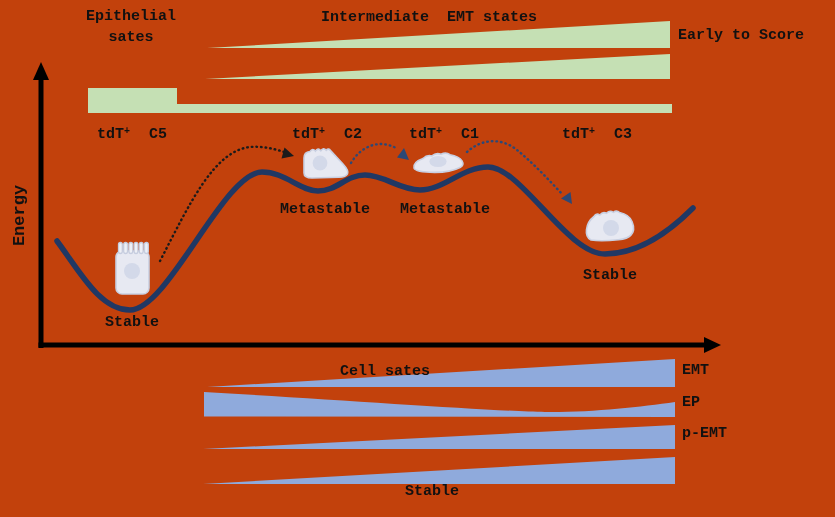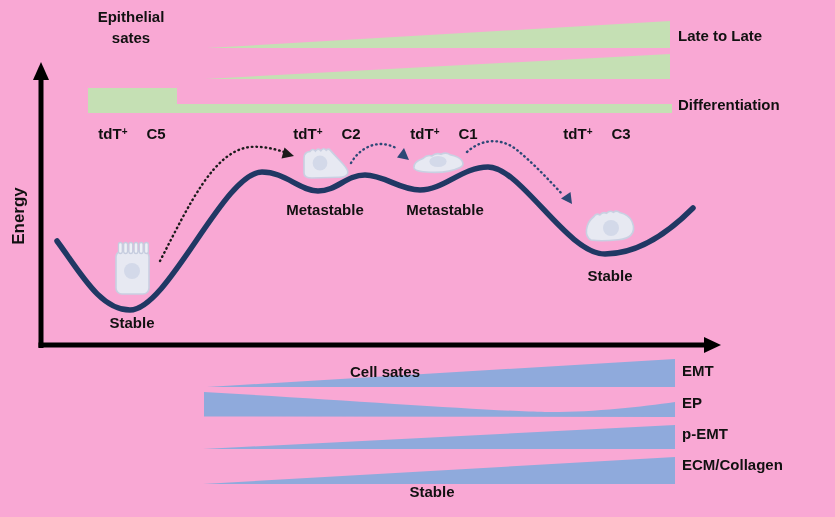--- a/index.html
+++ b/index.html
@@ -1,17 +1,17 @@
 <!DOCTYPE html>
 <html><head>
 <meta charset="utf-8">
 <style>
   html,body{margin:0;padding:0;background:#fff;}
-  #fig{position:relative;width:835px;height:517px;background:#f9a8d4;overflow:hidden;
-       font-family:Liberation Sans, sans-serif;color:#111;}
+  #fig{position:relative;width:835px;height:517px;background:#c2410c;overflow:hidden;
+       font-family:Liberation Mono, monospace;color:#111;}
   #art{position:absolute;left:0;top:0;}
   .lbl{position:absolute;font-weight:bold;font-size:15px;line-height:18px;white-space:nowrap;}
   .ctr{transform:translateX(-50%);text-align:center;}
   .pre{white-space:pre;}
   .sup{font-size:10px;vertical-align:4px;font-weight:bold;}
   .cl{margin-left:19px;}
   #energy-lbl{position:absolute;left:-31px;top:206px;width:100px;text-align:center;
       font-weight:bold;font-size:17px;transform:rotate(-90deg);}
 </style>
 </head>
@@ -80,36 +80,35 @@
 
     <polygon points="207,387 675,359 675,387" fill="#8faadc"></polygon>
     <path d="M204,392 C330,399 490,411 545,412 C592,412.5 640,407 675,402
              L675,417 L204,416.5 Z" fill="#8faadc"></path>
     <polygon points="203,449 675,425 675,449" fill="#8faadc"></polygon>
     <polygon points="203,484 675,457 675,484" fill="#8faadc"></polygon>
   </svg>
 
   <div class="lbl ctr" style="left:131px;top:8px">Epithelial</div>
   <div class="lbl ctr" style="left:131px;top:29px">sates</div>
+  <div class="lbl pre" style="left:321px;top:9px">Intermediate  EMT states</div>
 
-  <div class="lbl" style="left:678px;top:27px">Late to Late</div>
-  <div class="lbl" style="left:678px;top:96px">Differentiation</div>
+  <div class="lbl" style="left:678px;top:27px">Early to Score</div>
 
   <div class="lbl ctr" style="left:132px;top:123px"><span>tdT</span><span class="sup">+</span><span class="cl">C5</span></div>
   <div class="lbl ctr" style="left:327px;top:123px"><span>tdT</span><span class="sup">+</span><span class="cl">C2</span></div>
   <div class="lbl ctr" style="left:444px;top:123px"><span>tdT</span><span class="sup">+</span><span class="cl">C1</span></div>
   <div class="lbl ctr" style="left:597px;top:123px"><span>tdT</span><span class="sup">+</span><span class="cl">C3</span></div>
 
   <div id="energy-lbl">Energy</div>
   <div class="lbl ctr" style="left:385px;top:363px">Cell sates</div>
 
   <div class="lbl ctr" style="left:132px;top:314px">Stable</div>
   <div class="lbl ctr" style="left:325px;top:201px">Metastable</div>
   <div class="lbl ctr" style="left:445px;top:201px">Metastable</div>
   <div class="lbl ctr" style="left:610px;top:267px">Stable</div>
 
   <div class="lbl" style="left:682px;top:362px">EMT</div>
   <div class="lbl" style="left:682px;top:394px">EP</div>
   <div class="lbl" style="left:682px;top:425px">p-EMT</div>
-  <div class="lbl" style="left:682px;top:456px">ECM/Collagen</div>
   <div class="lbl ctr" style="left:432px;top:483px">Stable</div>
 
 </div>
 
 </body></html>

